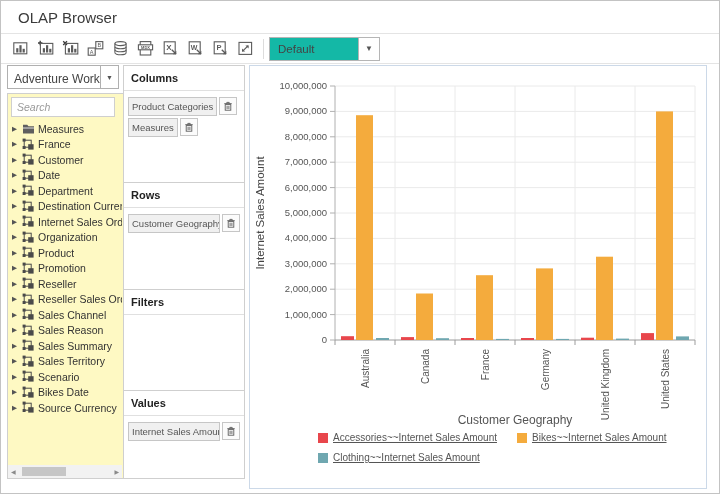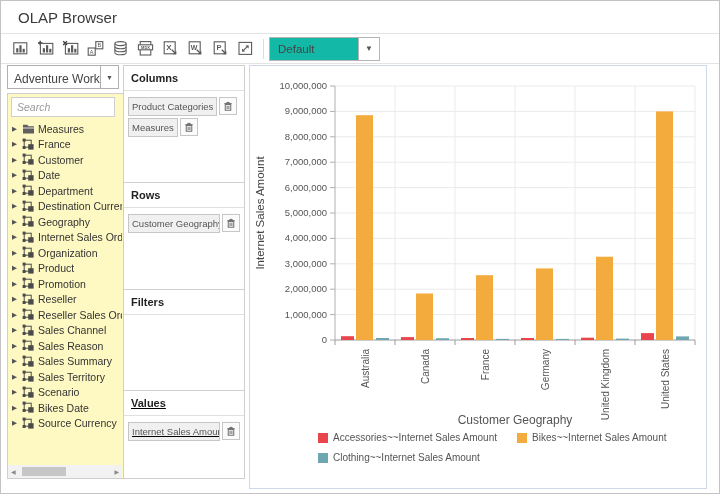--- a/index.html
+++ b/index.html
@@ -37,35 +37,35 @@
   .vscroll{position:absolute;top:27px;right:0;width:11px;bottom:14px;background:#f2f2f2;}
   .vthumb{position:absolute;top:13px;left:1px;width:9px;height:268px;background:#c6c6c6;}
   .sarrow{position:absolute;font-size:6px;color:#8a8a8a;left:2px;}
   .hscroll{position:absolute;left:0;right:12px;bottom:0;height:13px;background:#f2f2f2;}
   .hthumb{position:absolute;left:14px;top:2px;width:44px;height:9px;background:#c6c6c6;}
 
   
   .mid-panel{position:absolute;left:122px;top:1px;width:122px;height:414px;border:1px solid #cfcfcf;background:#fff;}
   .section{border-bottom:1px solid #cfcfcf;overflow:hidden;}
   .section:last-child{border-bottom:none;}
-  .sec-columns{height:117px;}.sec-rows{height:107px;}.sec-filters{height:101px;}.sec-values{height:86px;text-decoration:underline;}
+  .sec-columns{height:117px;}.sec-rows{height:107px;}.sec-filters{height:101px;}.sec-values{height:86px;}
   .section-header{font-size:11px;font-weight:bold;color:#222;padding:6px 7px 6px;border-bottom:1px solid #e0e0e0;}
   .section-body{padding:4px 4px;}
   .chip-row{display:flex;align-items:flex-start;margin:2px 0;min-width:0;}
   .chip{background:#f0f0f0;border:1px solid #c6c6c6;color:#555;font-size:9.5px;padding:3px 3px;
         white-space:nowrap;overflow:hidden;min-width:0;}
   .chip-trash{width:18px;height:18px;border:1px solid #c6c6c6;background:#fbfbfb;margin-left:2px;
               display:flex;align-items:center;justify-content:center;flex:none;padding:0;cursor:pointer;}
 
   
   .chart-panel{position:absolute;left:248px;top:1px;width:458px;height:424px;border:1px solid #ccd9e8;background:#fff;}
   .chart-svg{position:absolute;left:0;top:0;}
   .chart-svg text{font-family:"Liberation Sans",sans-serif;}
   .legend{position:absolute;left:68px;top:366px;width:392px;display:flex;flex-wrap:wrap;column-gap:20px;row-gap:9px;}
-  .legend-item{display:flex;align-items:center;font-size:10px;color:#555;white-space:nowrap;cursor:pointer;}
+  .legend-item{display:flex;align-items:center;font-size:10px;color:#555;white-space:nowrap;cursor:pointer;text-decoration:underline;}
   .legend-swatch{width:10px;height:10px;margin-right:5px;flex:none;}
 </style>
 </head>
 <body>
 
 <div class="window">
 
   <div class="titlebar">
     <span>OLAP Browser</span>
   </div>
@@ -236,32 +236,20 @@
               <span class="expander">▶</span>
               <span class="node-icon">
                 <svg width="13" height="13" viewBox="0 0 13 13">
                   <rect x="2.2" y="2.2" width="7" height="7" fill="none" stroke="#4a4a4a" stroke-width="1"></rect>
                   <rect x="6.2" y="6.2" width="5.4" height="5.4" fill="#4a4a4a"></rect>
                   <rect x="0.6" y="0.6" width="3" height="3" fill="#4a4a4a"></rect>
                   <rect x="0.6" y="8" width="3" height="3" fill="#4a4a4a"></rect>
                 </svg>
               </span>
               <span class="tree-label">Destination Currency</span>
-            </div>
-            <div class="tree-row">
-              <span class="expander">▶</span>
-              <span class="node-icon">
-                <svg width="13" height="13" viewBox="0 0 13 13">
-                  <rect x="2.2" y="2.2" width="7" height="7" fill="none" stroke="#4a4a4a" stroke-width="1"></rect>
-                  <rect x="6.2" y="6.2" width="5.4" height="5.4" fill="#4a4a4a"></rect>
-                  <rect x="0.6" y="0.6" width="3" height="3" fill="#4a4a4a"></rect>
-                  <rect x="0.6" y="8" width="3" height="3" fill="#4a4a4a"></rect>
-                </svg>
-              </span>
-              <span class="tree-label">Geography</span>
             </div>
             <div class="tree-row">
               <span class="expander">▶</span>
               <span class="node-icon">
                 <svg width="13" height="13" viewBox="0 0 13 13">
                   <rect x="2.2" y="2.2" width="7" height="7" fill="none" stroke="#4a4a4a" stroke-width="1"></rect>
                   <rect x="6.2" y="6.2" width="5.4" height="5.4" fill="#4a4a4a"></rect>
                   <rect x="0.6" y="0.6" width="3" height="3" fill="#4a4a4a"></rect>
                   <rect x="0.6" y="8" width="3" height="3" fill="#4a4a4a"></rect>
                 </svg>

